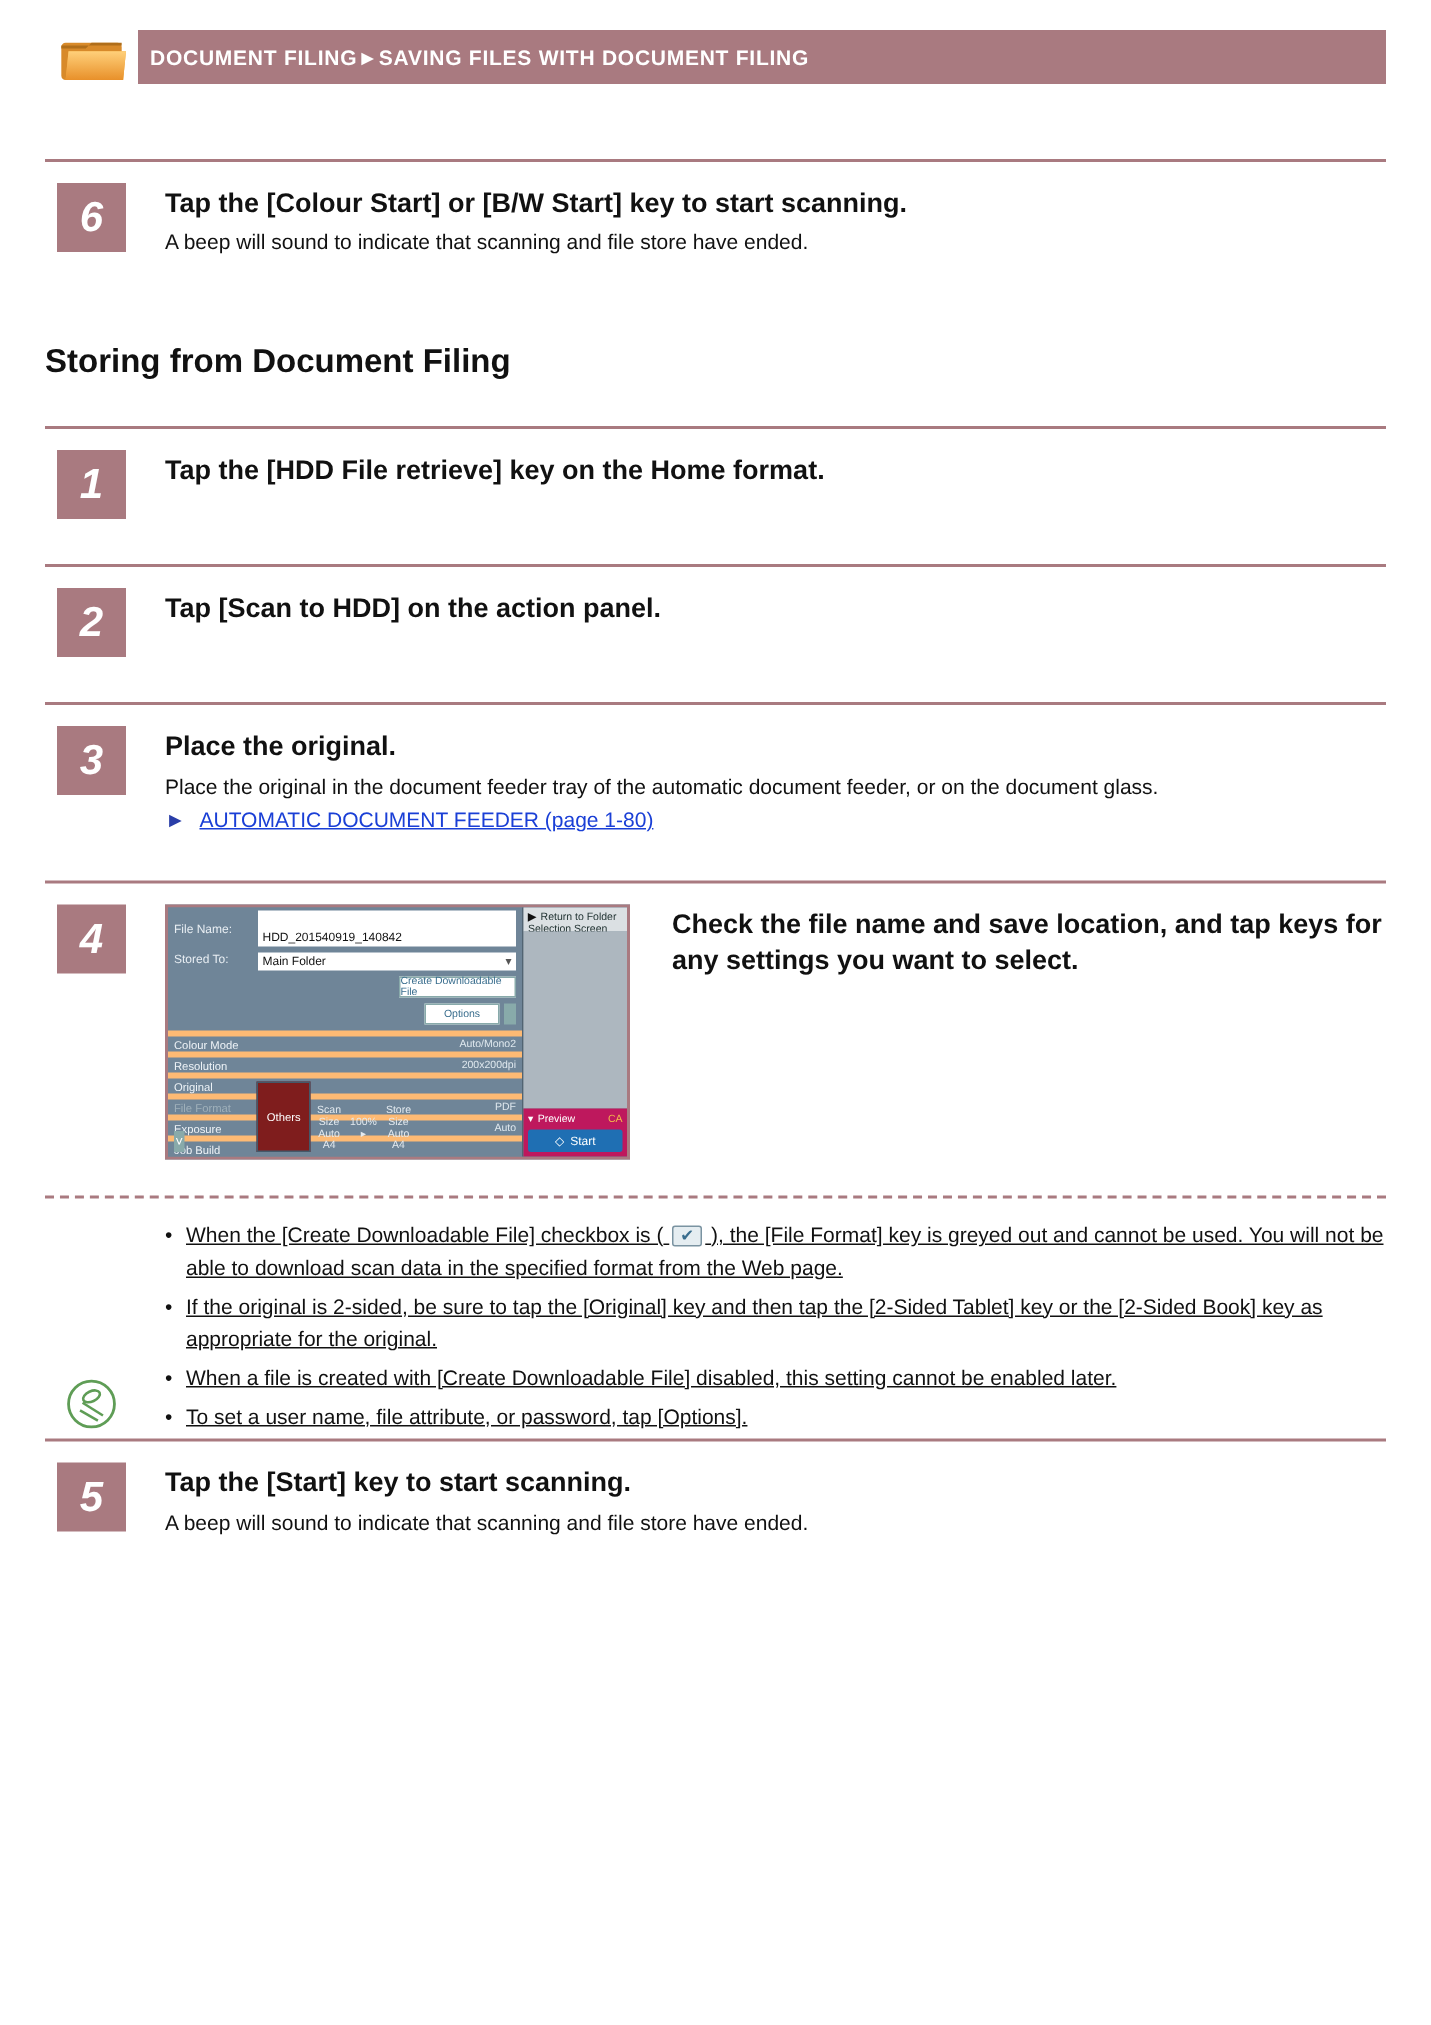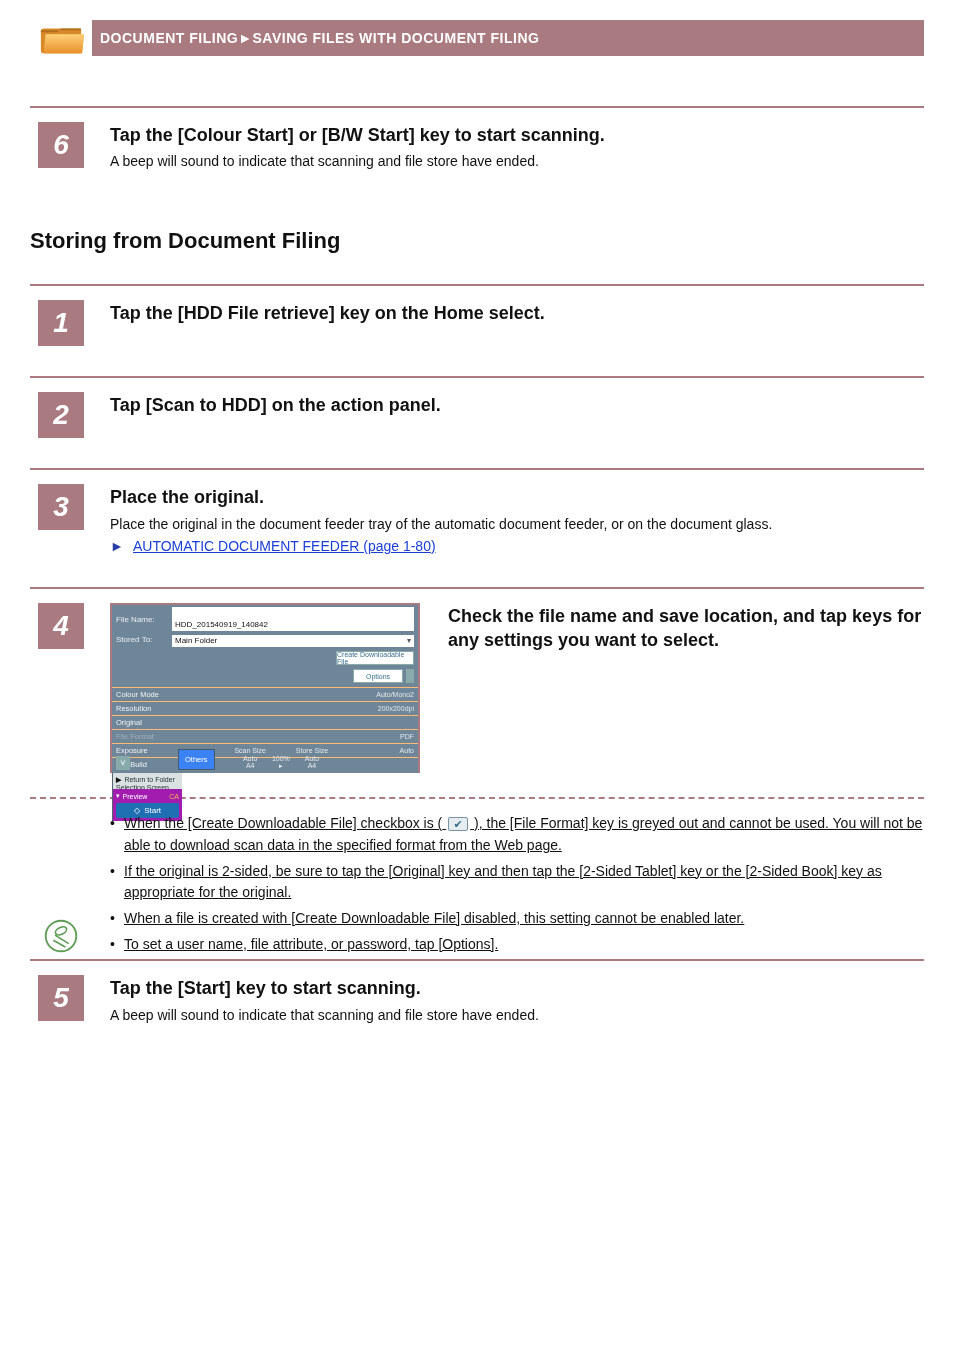--- a/index.html
+++ b/index.html
@@ -67,51 +67,50 @@
     margin-right: 28px;
   }
   .mfp-panel {
     border: 2px solid #a97a80;
     background: #6f8598;
     font-size: 9px;
     color: #fff;
     display: flex;
     height: 170px;
     position: relative;
-    flex-direction: column;
   }
   .mfp-left { flex: 1; position: relative; background:#6f8598; }
   .mfp-right {
     width: 70px;
     background: #7a8c99;
     border-left: 1px solid #526472;
     display: flex;
     flex-direction: column;
   }
   .mfp-field { display:flex; align-items:center; padding:2px 4px; }
   .mfp-label { width:56px; color:#e8eef3; font-size:8px; }
   .mfp-input { flex:1; background:#fff; color:#111; height:12px; font-size:8px; padding:12px 3px; line-height:12px; }
   .mfp-storedto { display:flex; align-items:flex-start; padding:2px 4px; }
   .mfp-dropdown { flex:1; background:#fff; color:#111; height:12px; font-size:8px; padding:0 3px; line-height:12px; position:relative; }
   .mfp-dropdown::after{ content:"▾"; position:absolute; right:3px; color:#555;}
   .mfp-btn { background:#fff; color:#3a6e8e; font-size:7px; height:14px; display:flex; align-items:center; justify-content:center; border:1px solid #8aa; }
   .mfp-optrow { display:flex; padding:2px 4px; gap:3px; }
   .mfp-spacer{ flex:1;}
   .mfp-list{ padding:2px 0; }
-  .mfp-item{ display:flex; align-items:center; height:14px; padding:0 4px; font-size:7.5px; color:#eef3f7; border-top:1px solid #fdba74;justify-content:space-between;}
+  .mfp-item{ display:flex; align-items:center; height:14px; padding:0 4px; font-size:7.5px; color:#eef3f7; border-top:4px solid #fdba74;justify-content:space-between;}
   .mfp-item .sub{ margin-left:auto; color:#dfe8ee; font-size:7px;}
   .mfp-item.dim{ color:#9fb0ba;}
   .mfp-bottom{ position:absolute; bottom:3px; left:4px; right:74px; display:flex; align-items:flex-end; gap:4px; }
-  .mfp-others{ background:#3b82f6; color:#fff; font-size:7.5px; padding:5px 6px; border:1px solid #44596a;margin-left:44px;}
+  .mfp-others{ background:#7f1d1d; color:#fff; font-size:7.5px; padding:18px 6px; border:1px solid #44596a;margin-left:44px;}
   .mfp-sizes{ flex:1; display:flex; gap:6px; justify-content:center;}
   .mfp-sizecol{ text-align:center; font-size:7px; color:#e3eaef; line-height:1.1;}
   .mfp-right-top{ padding:3px; font-size:7px; color:#233; background:#dbe0e3; height:16px; line-height:8px; }
   .mfp-right-top .arrowback{ color:#111; font-weight:bold; margin-right:3px;}
   .mfp-right-blank{ flex:1; background:#adb7bf;}
-  .mfp-right-bottom{ padding:3px; display:flex; flex-direction:column; gap:3px; background:#a21caf;}
+  .mfp-right-bottom{ padding:3px; display:flex; flex-direction:column; gap:3px; background:#be185d;}
   .mfp-preview{ display:flex; align-items:center; gap:3px; font-size:7px; color:#fff;}
   .mfp-ca{ margin-left:auto; color:#f2b84b; font-size:7px;}
   .mfp-start{ background:#1f6fb3; color:#fff; font-size:8px; text-align:center; padding:3px 0; border-radius:2px;}
   .dashed-sep {
     border: none;
     border-top: 2px dashed #a97a80;
     margin: 6px 0 14px 0;
   }
   .note-row {
     display: flex;
@@ -169,21 +168,21 @@
     <div class="step-text">A beep will sound to indicate that scanning and file store have ended.</div>
   </div>
 </div>
 
 <h2 class="section-h2">Storing from Document Filing</h2>
 
 <hr class="section-rule">
 <div class="step-row">
   <div class="step-num">1</div>
   <div class="step-body">
-    <div class="step-title">Tap the [HDD File retrieve] key on the Home select.</div>
+    <div class="step-title">Tap the [HDD File retrieve] key on the Home format.</div>
   </div>
 </div>
 
 <hr class="section-rule">
 <div class="step-row">
   <div class="step-num">2</div>
   <div class="step-body">
     <div class="step-title">Tap [Scan to HDD] on the action panel.</div>
   </div>
 </div>

